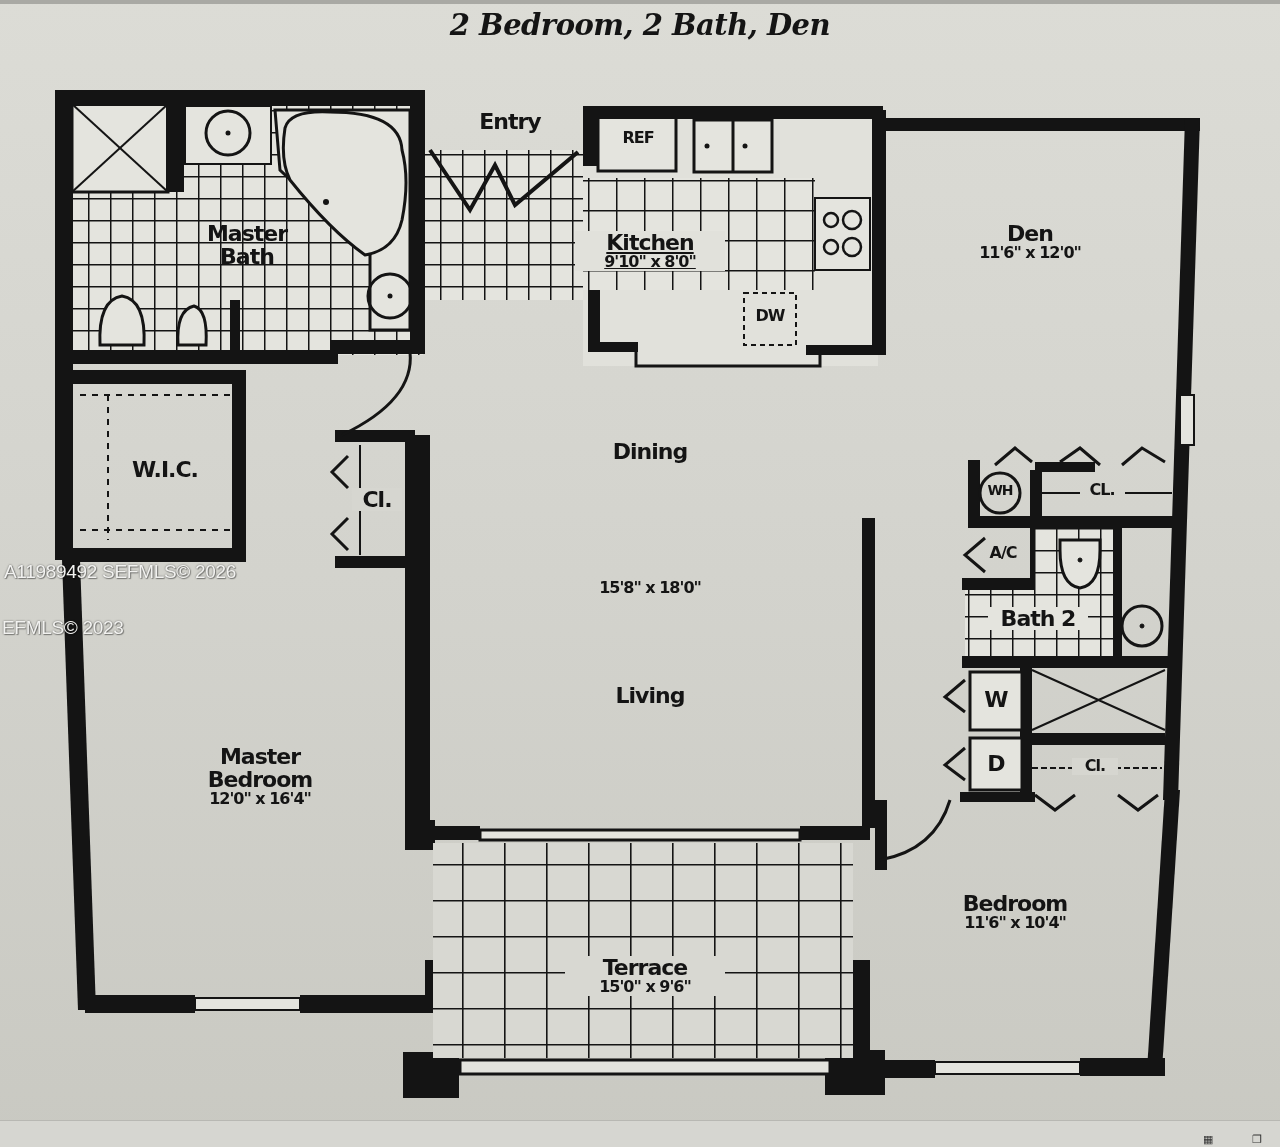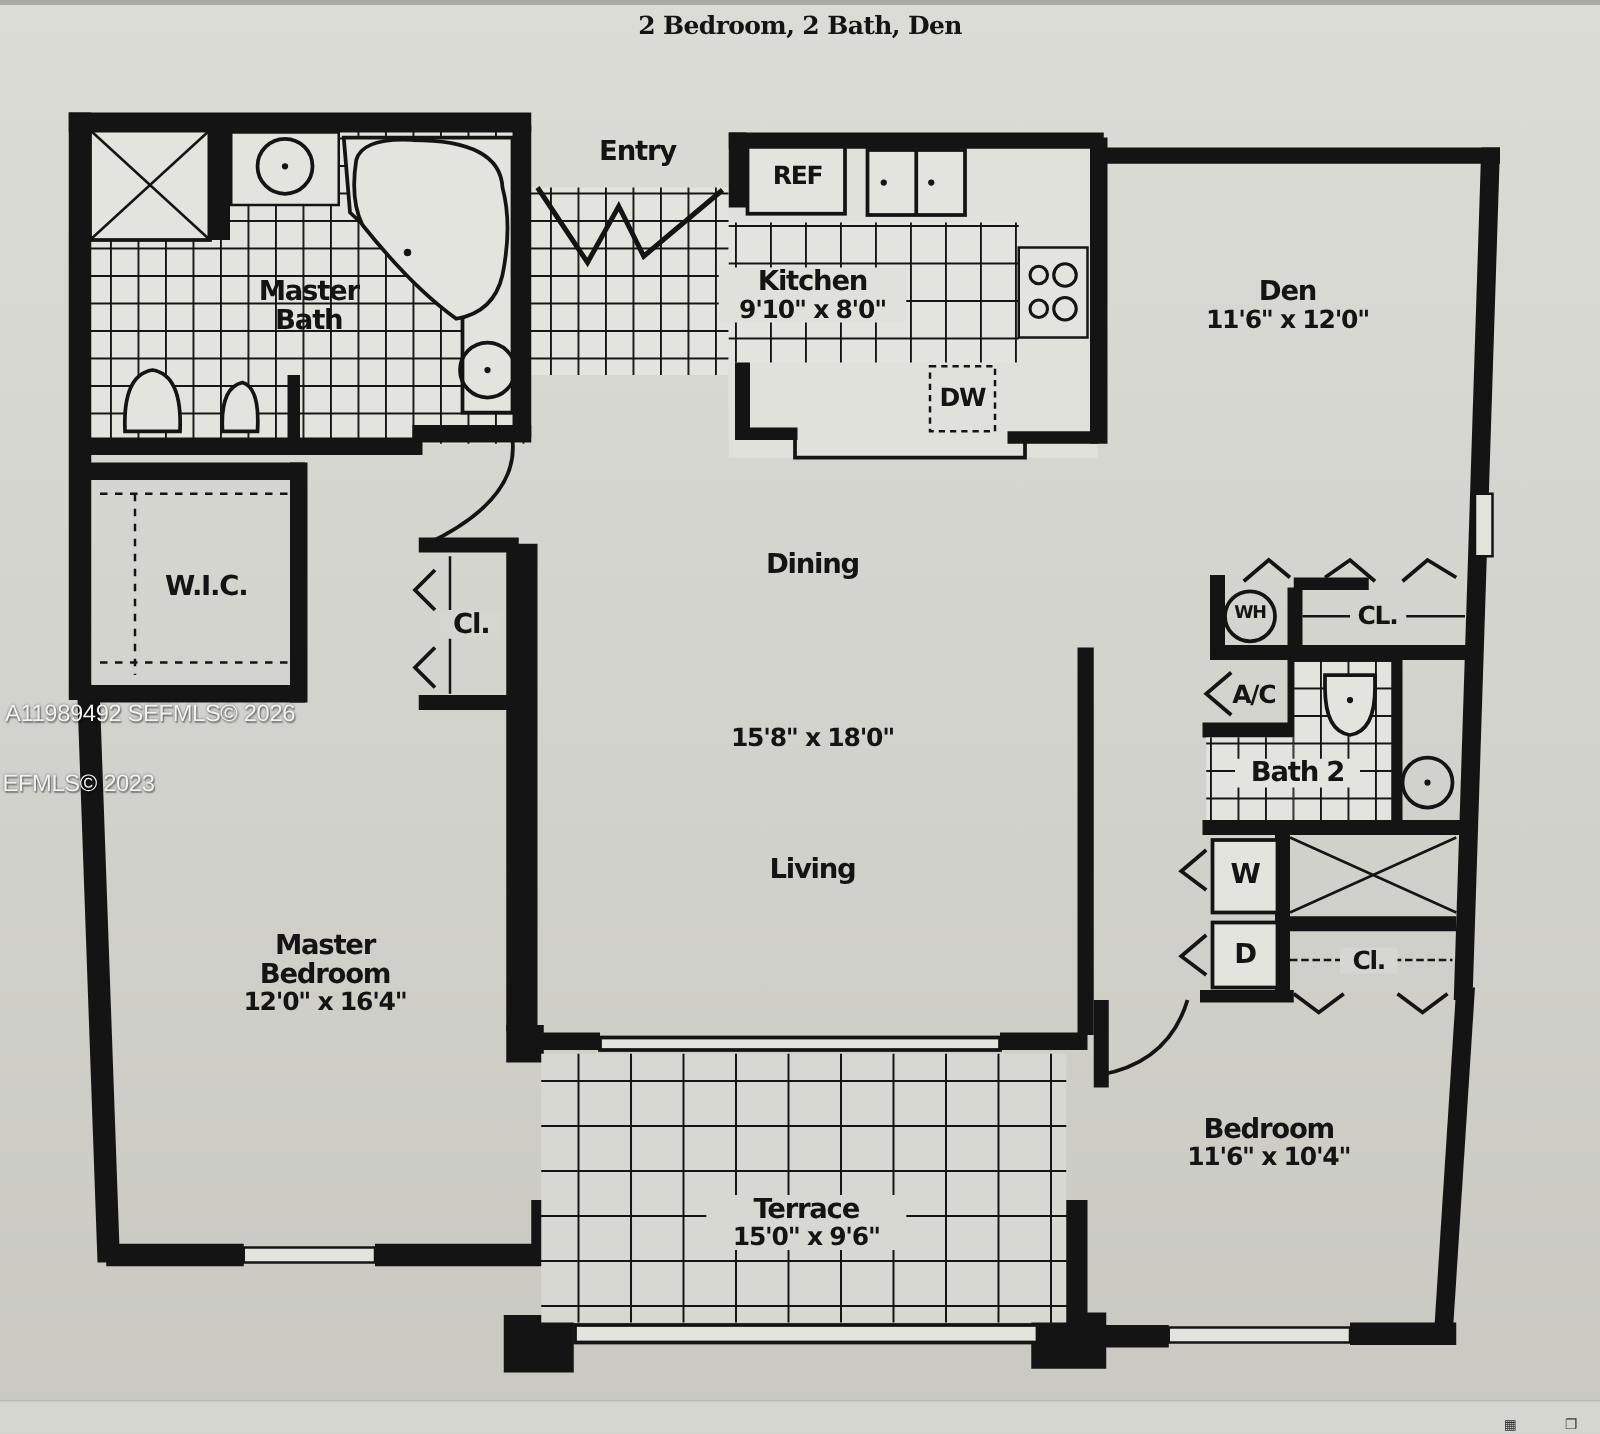--- a/index.html
+++ b/index.html
@@ -8,30 +8,30 @@
     background:#cfcfc9;
     font-family:"Liberation Sans", sans-serif;
   }
   .page {
     position:absolute; left:0; top:0; width:1280px; height:1147px;
     background:linear-gradient(180deg,#dcdcd6 0%,#d3d3cd 50%,#c9c9c2 100%);
   }
   .top-edge { position:absolute; left:0; top:0; width:1280px; height:4px; background:#a9a9a4; }
   .title {
     position:absolute; left:0; width:1280px; top:8px; text-align:center;
-    font-family:"DejaVu Serif", serif; font-weight:bold; font-size:20px;
-    color:#141414; letter-spacing:-0.5px;
+    font-family:"DejaVu Serif", serif; font-weight:bold; font-size:29px;
+    color:#141414; letter-spacing:-0.5px;font-style:italic;
   }
   svg.plan { position:absolute; left:0; top:0; }
   .lbl {
     position:absolute; font-family:"DejaVu Sans", sans-serif; font-weight:bold;
     color:#141414; text-align:center; white-space:nowrap; line-height:1.05;
     letter-spacing:-1px;
   }
-  .lbl .dim { display:block; font-size:20px; }
+  .lbl .dim { display:block; font-size:16px; }
   .lbl .nm { display:block; font-size:22px; }
   .watermark {
     position:absolute; font-family:"Liberation Sans", sans-serif; font-size:19px;
     color:#f2f2f0; text-shadow:0 0 2px rgba(0,0,0,0.55), 1px 1px 1px rgba(0,0,0,0.35);
     white-space:nowrap; letter-spacing:-0.3px;text-align:center;
   }
   .disclaimer {
     position:absolute; left:700px; top:1094px; width:560px; font-size:10px;
     font-weight:bold; color:#1c1c1c; white-space:nowrap; overflow:hidden;
     font-family:"DejaVu Sans", sans-serif; letter-spacing:-0.6px; text-align:right;
@@ -206,21 +206,21 @@
   <div class="lbl" style="left:192px;top:222px;width:110px;">
     <span class="nm">Master</span>
     <span class="nm">Bath</span>
   </div>
   <div class="lbl" style="left:460px;top:110px;width:100px;">
     <span class="nm">Entry</span>
   </div>
   <div class="lbl" style="left:605px;top:130px;width:66px;">
     <span class="dim">REF</span>
   </div>
-  <div class="lbl" style="left:575px;top:214px;width:150px;background:#e1e1db;">
+  <div class="lbl" style="left:575px;top:231px;width:150px;background:#e1e1db;text-decoration:underline;">
     <span class="nm">Kitchen</span>
     <span class="dim">9'10" x 8'0"</span>
   </div>
   <div class="lbl" style="left:744px;top:308px;width:52px;">
     <span class="dim">DW</span>
   </div>
   <div class="lbl" style="left:955px;top:222px;width:150px;">
     <span class="nm">Den</span>
     <span class="dim">11'6" x 12'0"</span>
   </div>

